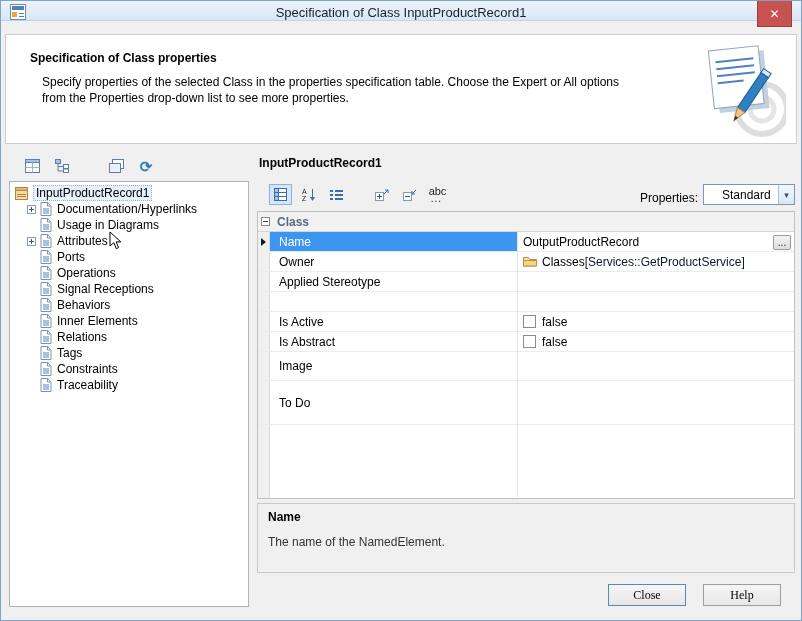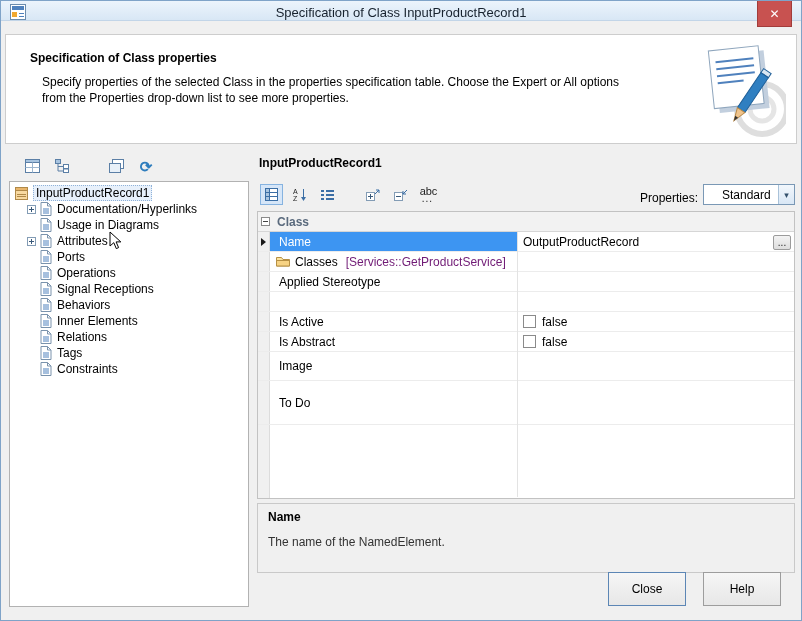--- a/index.html
+++ b/index.html
@@ -31,21 +31,21 @@
   .exp-spacer{width:13px;flex:0 0 auto}
   .expander{width:9px;height:9px;border:1px solid #839cb5;background:#fff;position:relative;flex:0 0 auto;margin-right:4px}
   .expander::before{content:"";position:absolute;left:1px;right:1px;top:3px;height:1px;background:#3a5a7a}
   .expander::after{content:"";position:absolute;top:1px;bottom:1px;left:3px;width:1px;background:#3a5a7a}
   .node-icon{margin-right:5px;display:flex;flex:0 0 auto}
   .root-label{background:#e7f0fb;border:1px dotted #8fb2d9;padding:0 2px}
 
   
   .right-panel{position:absolute;top:150px;left:256px;right:6px;bottom:0}
   .panel-title{position:absolute;top:5px;left:2px;font-weight:bold;font-size:12px;color:#000}
-  .right-toolbar{position:absolute;top:31px;left:3px;right:0;height:25px;display:flex;align-items:center;gap:5px}
+  .right-toolbar{position:absolute;top:31px;left:12px;right:0;height:25px;display:flex;align-items:center;gap:5px}
   .tb-btn{width:23px;height:21px;display:flex;align-items:center;justify-content:center;border:1px solid transparent}
   .tb-btn.pressed{background:#d6e6f8;border-color:#86b3e0}
   .abc-icon{font-size:11px;color:#222;position:relative;line-height:9px;top:-3px}
   .abc-icon::after{content:"...";position:absolute;left:2px;top:7px;font-size:10px;letter-spacing:1px;color:#222}
   .properties{margin-left:auto;display:flex;align-items:flex-end;gap:5px;font-size:12px;color:#000}
   .combo{width:92px;height:21px;border:1px solid #7a98b5;background:#fff;display:flex;align-items:center;font-size:12px}
   .combo-text{padding-left:18px;flex:1}
   .combo-arrow{width:16px;height:100%;display:flex;align-items:center;justify-content:center;background:linear-gradient(#f2f7fc,#d9e7f5);border-left:1px solid #a9c2d9;font-size:9px;color:#33506b}
 
   
@@ -56,35 +56,35 @@
   .group-label{font-size:12px;font-weight:bold;color:#5a6a7d}
   .trow{display:flex;align-items:stretch;border-bottom:1px solid #ececec;flex:0 0 auto}
   .trow.h20{height:20px}
   .trow.h29{height:29px}
   .trow.h44{height:44px}
   .gutter-cell{width:12px;background:#f0f0f0;border-right:1px solid #dcdcdc;display:flex;align-items:center;justify-content:center;flex:0 0 auto}
   .sel-arrow{width:0;height:0;border-left:5px solid #1a1a1a;border-top:4px solid transparent;border-bottom:4px solid transparent}
   .pname{width:247px;display:flex;align-items:center;padding-left:9px;font-size:12px;color:#000;flex:0 0 auto}
   .pname.selected{background:#3d95f2;color:#fff}
   .pvalue{flex:1;display:flex;align-items:center;padding-left:6px;font-size:12px;color:#000;position:relative}
-  .gray-detail{color:#701a75;margin-left:8px}
+  .gray-detail{color:#0f172a;margin-left:0}
   .checkbox{width:13px;height:13px;border:1px solid #8a8a8a;background:#fff;margin-right:6px;flex:0 0 auto}
   .ellipsis-btn{position:absolute;right:3px;top:3px;width:18px;height:15px;background:linear-gradient(#f3f3f3,#ddd);border:1px solid #9b9b9b;border-radius:2px;font-size:10px;line-height:8px;color:#222;font-family:"Liberation Sans",sans-serif}
   .filler{flex:1;display:flex}
   .col-divider{position:absolute;left:259px;top:20px;bottom:1px;width:1px;background:#e3e3e3;pointer-events:none}
   .folder-icon{margin-right:5px;display:flex;flex:0 0 auto}
 
   
   .desc-box{position:absolute;top:352px;left:0;right:0;height:70px;background:#f0f0f0;border:1px solid #c9c9c9;padding:6px 10px}
   .desc-title{font-size:12px;font-weight:bold;color:#000}
   .desc-text{font-size:12px;color:#333;margin-top:11px}
 
   
   .footer{position:absolute;bottom:14px;right:20px;display:flex;gap:17px}
-  .btn{width:78px;height:34px;background:linear-gradient(#f6f6f6,#e7e7e7);border:1px solid #9d9d9d;font-size:12px;color:#000;font-family:Liberation Sans, sans-serif}
+  .btn{width:78px;height:22px;background:linear-gradient(#f6f6f6,#e7e7e7);border:1px solid #9d9d9d;font-size:12px;color:#000;font-family:Liberation Serif, serif}
   .btn.default{border-color:#5c86b5}
 
   .cursor{position:absolute;left:108px;top:230px;z-index:50;pointer-events:none}
 </style>
 </head>
 <body>
 
 <div class="dialog">
 
   <div class="titlebar">
@@ -308,20 +308,33 @@
             <svg width="12" height="14">
               <path d="M1 .5h6.5L11 4v9.5H1z" fill="#fff" stroke="#7a93ad"></path>
               <path d="M7.5 .5v3.5H11" fill="none" stroke="#7a93ad"></path>
               <line x1="3" y1="7" x2="9" y2="7" stroke="#4f81bd"></line>
               <line x1="3" y1="9" x2="9" y2="9" stroke="#4f81bd"></line>
               <line x1="3" y1="11" x2="9" y2="11" stroke="#4f81bd"></line>
             </svg>
           </span>
         <span>Constraints</span>
       </div>
+      <div class="titem child">
+        <span class="exp-spacer"></span>
+        <span class="node-icon">
+            <svg width="12" height="14">
+              <path d="M1 .5h6.5L11 4v9.5H1z" fill="#fff" stroke="#7a93ad"></path>
+              <path d="M7.5 .5v3.5H11" fill="none" stroke="#7a93ad"></path>
+              <line x1="3" y1="7" x2="9" y2="7" stroke="#4f81bd"></line>
+              <line x1="3" y1="9" x2="9" y2="9" stroke="#4f81bd"></line>
+              <line x1="3" y1="11" x2="9" y2="11" stroke="#4f81bd"></line>
+            </svg>
+          </span>
+        <span>Traceability</span>
+      </div>
     </div>
   </div>
 
   <div class="right-panel">
     <div class="panel-title">InputProductRecord1</div>
 
     <div class="right-toolbar">
       <span class="tb-btn pressed">
         <svg width="13" height="13">
             <rect x="0.5" y="0.5" width="12" height="12" fill="#fff" stroke="#3b6ea5"></rect>
@@ -389,20 +402,21 @@
           </div>
         <div class="pname selected">Name</div>
         <div class="pvalue">
           <span>OutputProductRecord</span>
           <button class="ellipsis-btn">...</button>
         </div>
       </div>
 
       <div class="trow h20">
         <div class="gutter-cell"></div>
+        <div class="pname">Owner</div>
         <div class="pvalue">
           <span class="folder-icon">
               <svg width="14" height="11">
                 <path d="M.5 1.5h5l1.5 2h6.5v6.5H.5z" fill="#fbe3a0" stroke="#b69044"></path>
                 <path d="M.5 4.5h13v5.5H.5z" fill="#f7d384" stroke="#b69044"></path>
               </svg>
             </span>
           <span>Classes</span>
           <span class="gray-detail">[Services::GetProductService]</span>
         </div>

